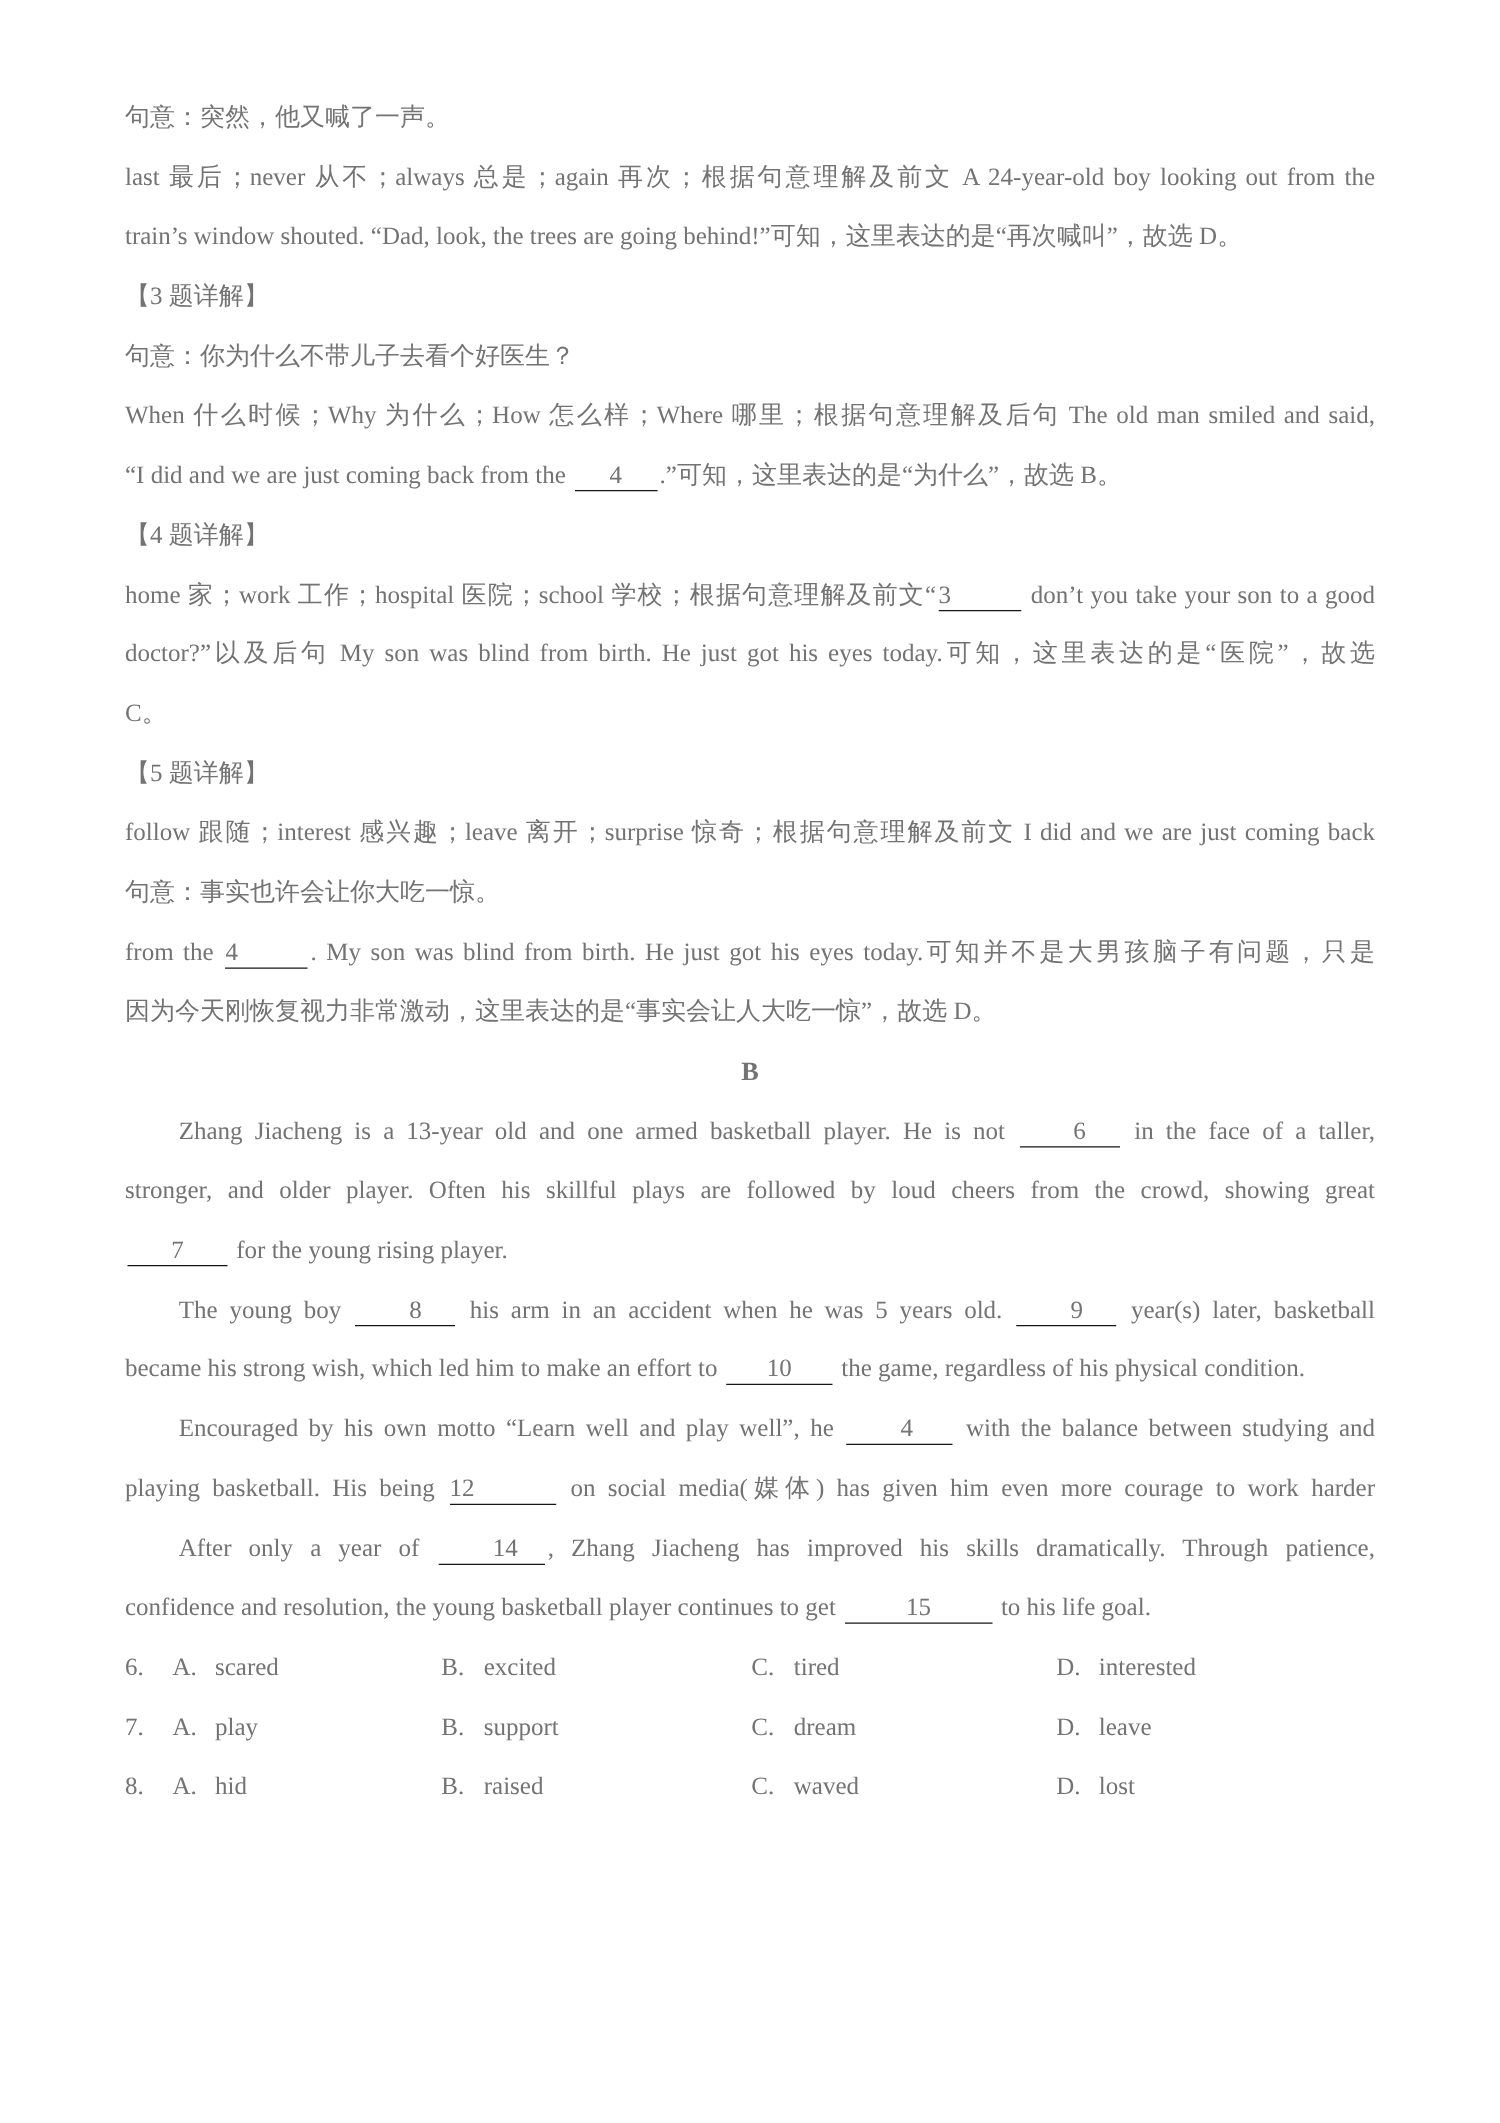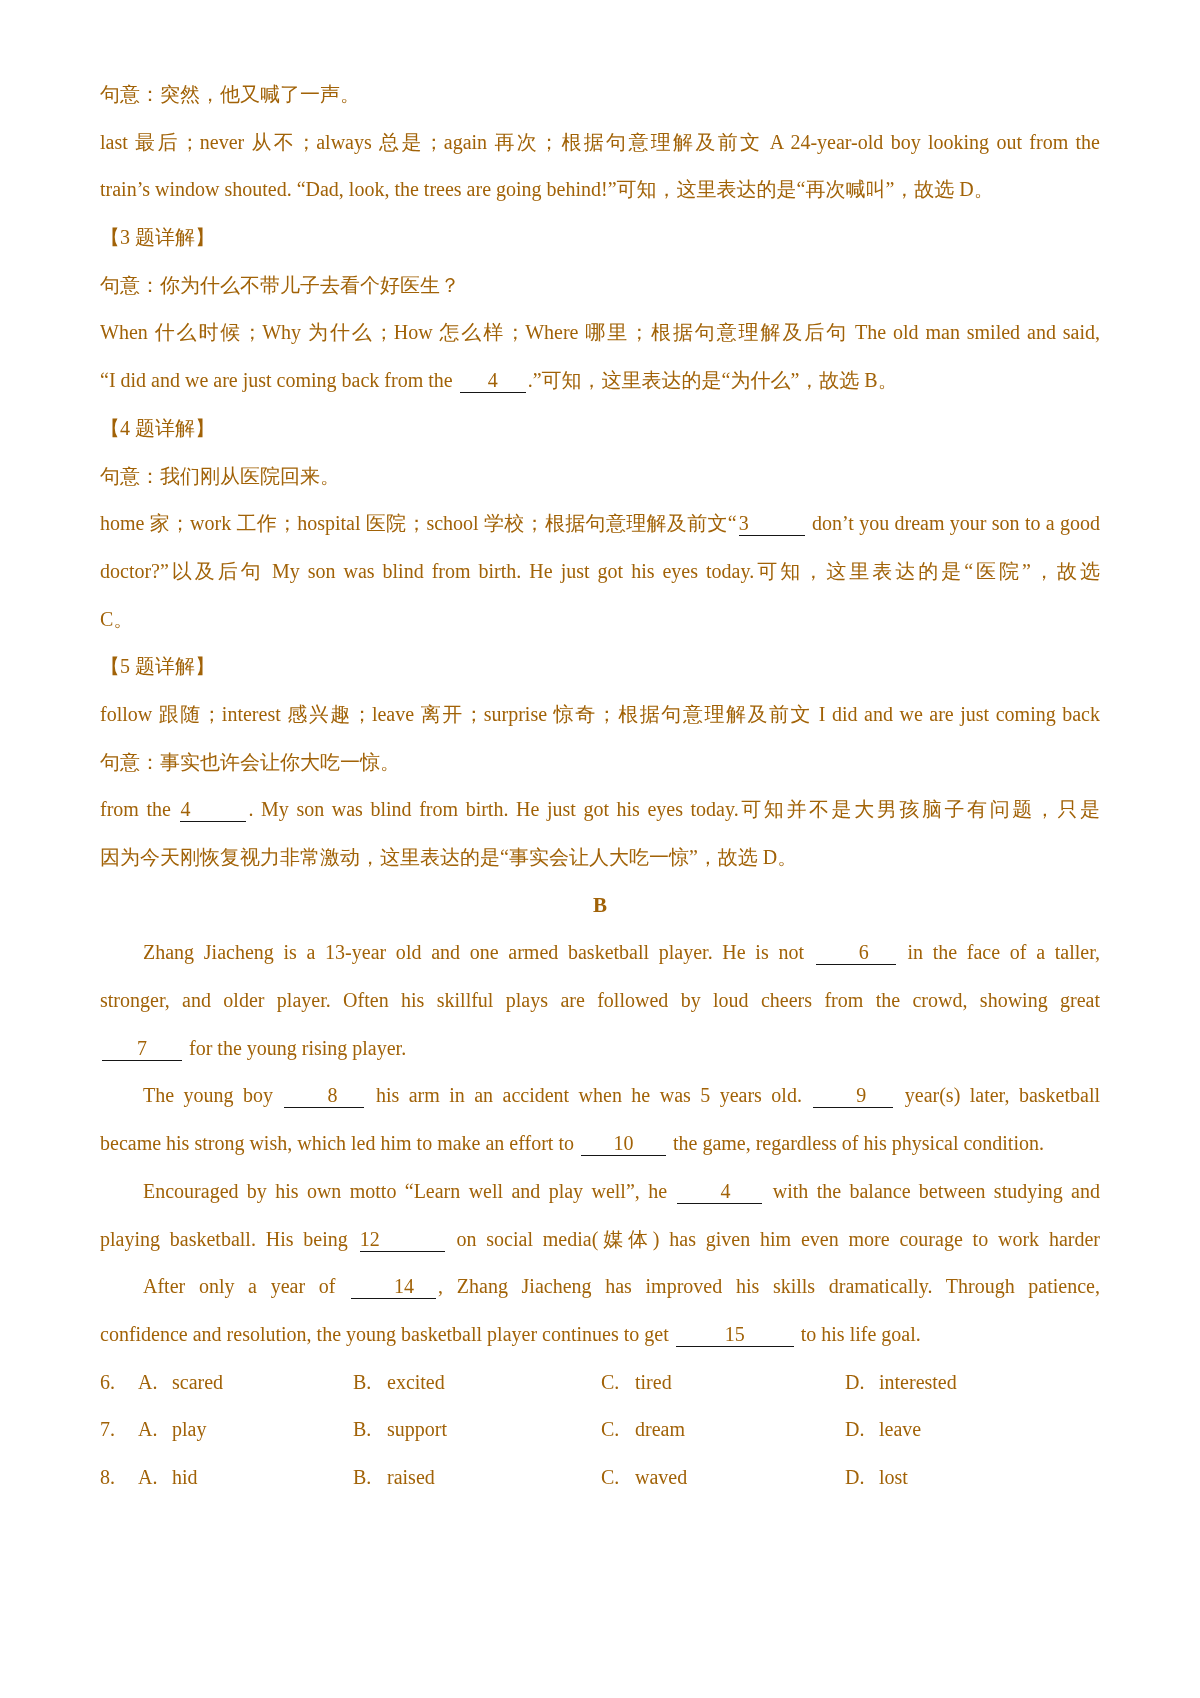--- a/index.html
+++ b/index.html
@@ -1,19 +1,19 @@
 <!DOCTYPE html>
 <html><head>
 <meta charset="utf-8">
 <style>
   html,body{margin:0;padding:0;background:#e8e8e8;}
   .page{
     width:1200px;height:1698px;background:#ffffff;margin:0 auto;
     font-family:"Liberation Serif","DejaVu Serif",serif;
-    font-size:20px;color:#a16207;position:relative;overflow:hidden;
+    font-size:20px;color:#737373;position:relative;overflow:hidden;
   }
   .doc{padding:71px 100px 0 100px;}
   .line{
     height:47.7px;line-height:47.7px;white-space:nowrap;overflow:hidden;
     text-align:left;
   }
   .jlast{white-space:normal;text-align:justify;text-align-last:justify;}
   .indent{text-indent:43px;}
   .center-line{text-align:center;font-weight:bold;font-size:21px;white-space:normal;}
   .blank{
@@ -36,22 +36,21 @@
 <div class="page">
   <div class="doc">
       <div class="line"><span class="run">句意：突然，他又喊了一声。</span></div>
       <div class="line jlast"><span class="run">last 最后；never 从不；always 总是；again 再次；根据句意理解及前文 A 24-year-old boy looking out from the</span></div>
       <div class="line"><span class="run">train’s window shouted. “Dad, look, the trees are going behind!”可知，这里表达的是“再次喊叫”，故选 D。</span></div>
       <div class="line"><span class="run">【3 题详解】</span></div>
       <div class="line"><span class="run">句意：你为什么不带儿子去看个好医生？</span></div>
       <div class="line jlast"><span class="run">When 什么时候；Why 为什么；How 怎么样；Where 哪里；根据句意理解及后句 The old man smiled and said,</span></div>
       <div class="line"><span class="run">“I did and we are just coming back from the </span><span class="blank" style="width: 66px;">4</span><span class="run">.”可知，这里表达的是“为什么”，故选 B。</span></div>
       <div class="line"><span class="run">【4 题详解】</span></div>
-      <div class="line"><span class="run">句意：我们刚从医院回来。</span></div>
-      <div class="line jlast"><span class="run">home 家；work 工作；hospital 医院；school 学校；根据句意理解及前文“</span><span class="blank" style="width: 66px;">3</span><span class="run"> don’t you dream your son to a good</span></div>
+      <div class="line jlast"><span class="run">home 家；work 工作；hospital 医院；school 学校；根据句意理解及前文“</span><span class="blank" style="width: 66px;">3</span><span class="run"> don’t you take your son to a good</span></div>
       <div class="line jlast"><span class="run">doctor?”以及后句 My son was blind from birth. He just got his eyes today.可知，这里表达的是“医院”，故选</span></div>
       <div class="line"><span class="run">C。</span></div>
       <div class="line"><span class="run">【5 题详解】</span></div>
       <div class="line jlast"><span class="run">follow 跟随；interest 感兴趣；leave 离开；surprise 惊奇；根据句意理解及前文 I did and we are just coming back</span></div>
       <div class="line"><span class="run">句意：事实也许会让你大吃一惊。</span></div>
       <div class="line jlast"><span class="run">from the </span><span class="blank" style="width: 66px;">4</span><span class="run">. My son was blind from birth. He just got his eyes today.可知并不是大男孩脑子有问题，只是</span></div>
       <div class="line"><span class="run">因为今天刚恢复视力非常激动，这里表达的是“事实会让人大吃一惊”，故选 D。</span></div>
       <div class="line center-line"><span class="run">B</span></div>
       <div class="line jlast indent"><span class="run">Zhang Jiacheng is a 13-year old and one armed basketball player. He is not </span><span class="blank" style="width: 80px;">6</span><span class="run"> in the face of a taller,</span></div>
       <div class="line jlast"><span class="run">stronger, and older player. Often his skillful plays are followed by loud cheers from the crowd, showing great</span></div>

